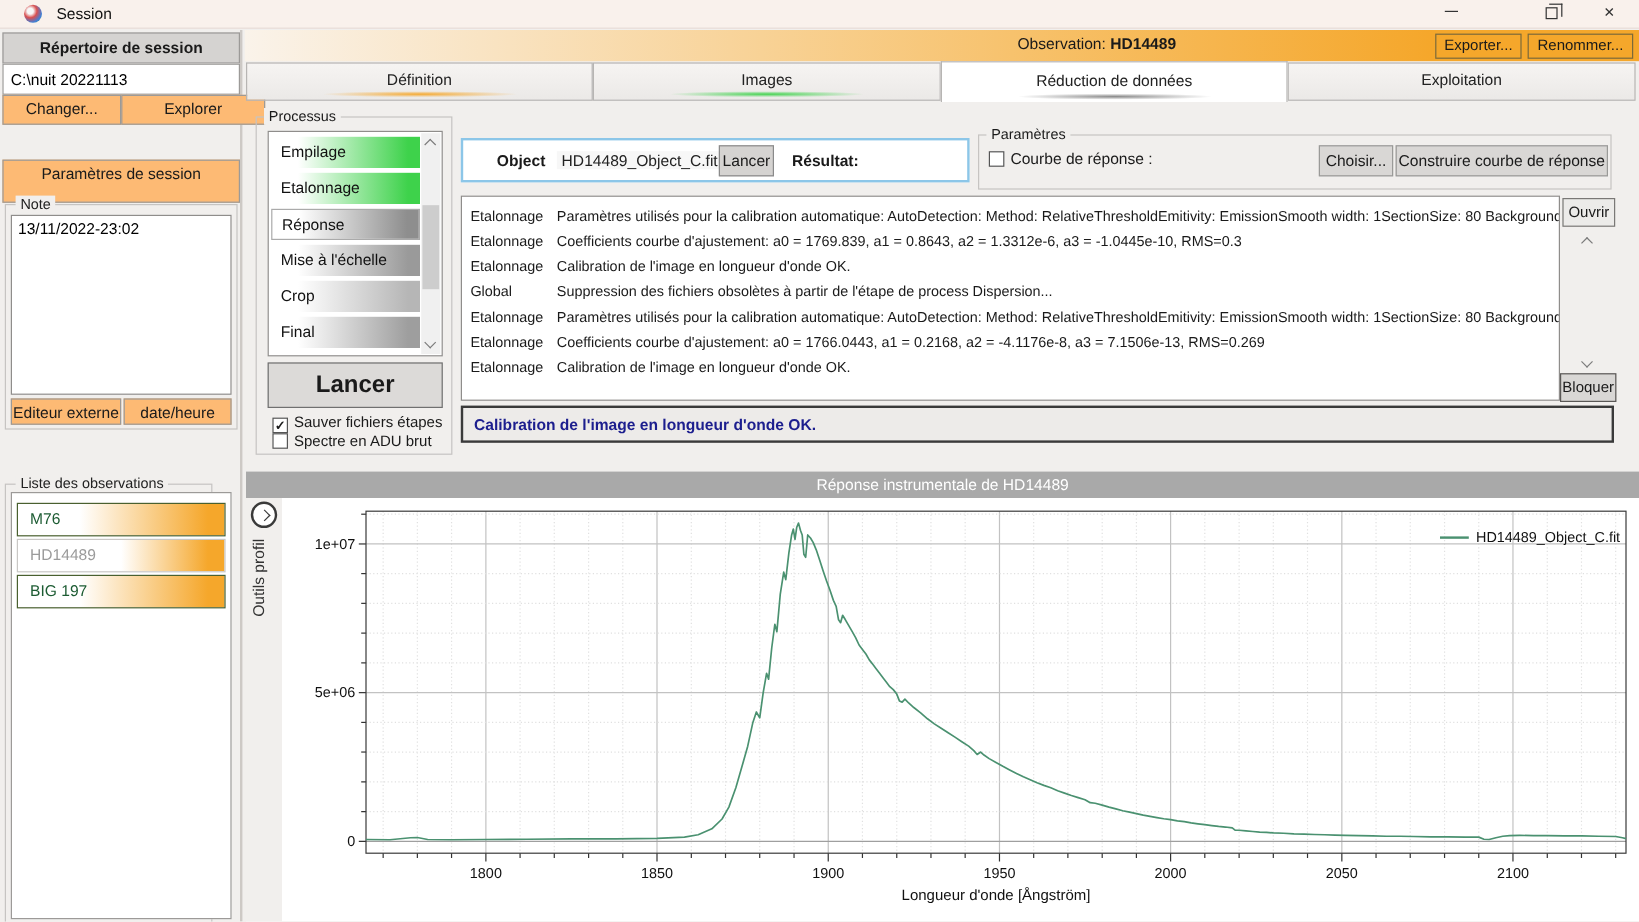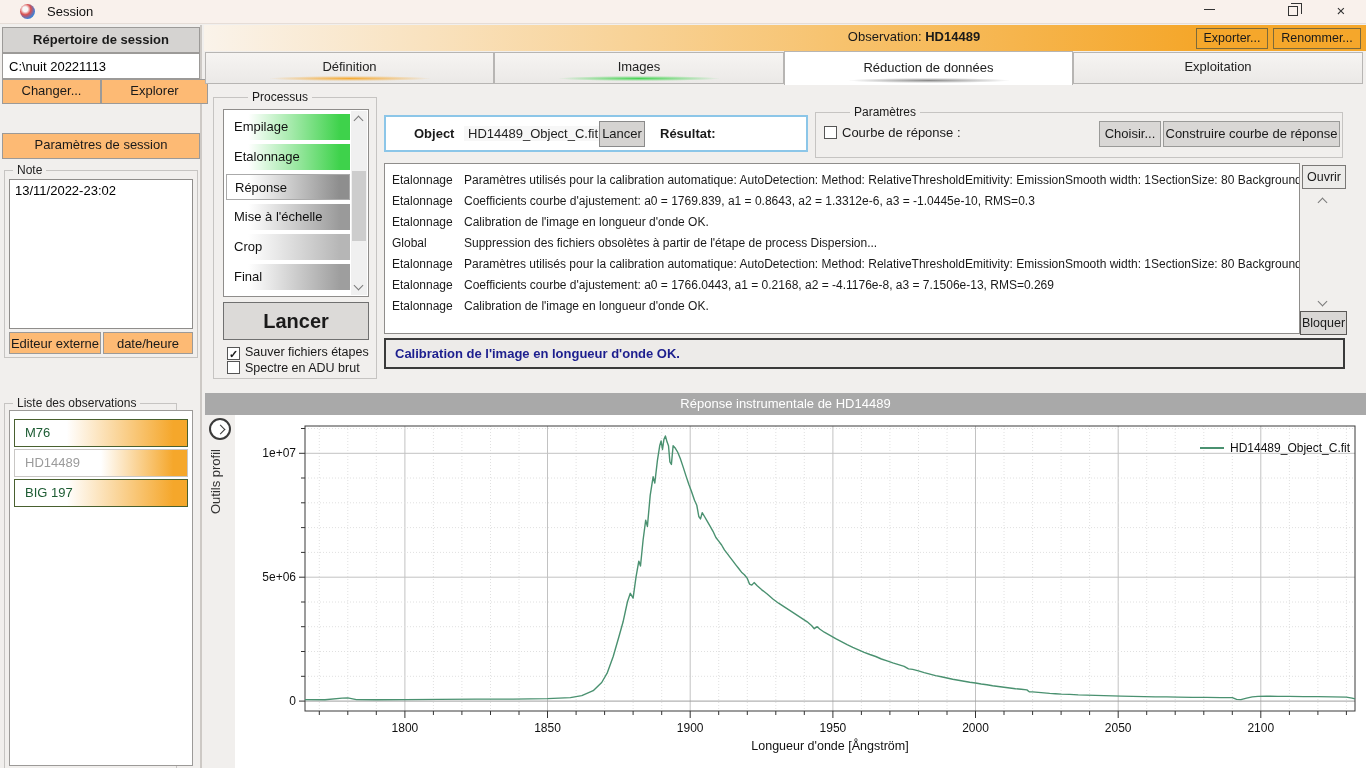--- a/index.html
+++ b/index.html
@@ -19,23 +19,23 @@
   #btn-max .sq { display:inline-block; width:10px; height:10px; border:1px solid #333; margin-top:4px; position:relative; background:#f9f1ec;}
   #btn-max .sq:before { content:""; position:absolute; left:2px; top:-4px; width:10px; height:10px; border:1px solid #333; border-left:none; border-bottom:none; }
   #btn-close { font-size:15px; }
 
   
   #sidebar { left:0; top:25px; width:202px; height:743px; background:#f1efed; border-right:2px solid #cdc9c5; }
   .sb-btn { background:#fdba74; border:1px solid #9c9a98; text-align:center; line-height:22px; font-size:13px; }
   #sb-header { left:2px; top:2px; width:198px; height:26px; background:#d5d3d1; border:1px solid #9c9a98; font-weight:bold; text-align:center; line-height:24px; }
   #sb-path { left:2px; top:28px; width:198px; height:26px; border:1px solid #9c9a98; background:#fff; font-size:13px; padding:0 6px; font-family:"Liberation Sans",sans-serif; }
   #btn-changer { left:2px;  top:54px; width:99px;  height:25px; }
-  #btn-explorer{ left:101px; top:54px; width:107px; height:25px; }
+  #btn-explorer{ left:101px; top:54px; width:120px; height:25px; }
   #btn-archiver{ left:2px;  top:79px; width:198px; height:25px; }
-  #btn-params  { left:2px;  top:108px; width:198px; height:26px; }
+  #btn-params  { left:2px;  top:108px; width:198px; height:36px; }
   .groupbox { border:1px solid #c6c4c2; }
   .grouplabel { position:absolute; top:-8px; left:8px; background:#f1efed; padding:0 4px; font-size:12px; color:#222; }
   #note-group { left:4px; top:145px; width:194px; height:188px; }
   #note-text { left:4px; top:8px; width:184px; height:150px; border:1px solid #8f8d8b; background:#fff; font-family:"Liberation Sans",sans-serif; font-size:13px; padding:3px 5px; resize:none; }
   #btn-editeur { left:4px; top:161px; width:92px; height:22px; }
   #btn-dateheure { left:98px; top:161px; width:90px; height:22px; }
   #obs-group { left:4px; top:343px; width:173px; height:395px;margin-top:35px; }
   #obs-list { left:4px; top:6px; width:184px; height:356px; background:#fff; border:1px solid #9c9a98; }
   .obs-item { position:absolute; left:4px; width:174px; height:28px; line-height:26px; padding-left:10px; font-size:13px; border:1px solid #49602f; color:#1d5c33; }
   .obs-item.sel { border:1px solid #c9c7c5; color:#9b9b9b; }
@@ -57,21 +57,21 @@
   .accent-orange { background:radial-gradient(ellipse at center, rgba(245,167,43,.95), rgba(245,167,43,0) 72%); }
   .accent-green  { background:radial-gradient(ellipse at center, rgba(62,210,75,.95), rgba(62,210,75,0) 72%); }
   .accent-gray   { background:radial-gradient(ellipse at center, rgba(110,110,110,.8), rgba(110,110,110,0) 72%); }
   #tab-definition { left:205px; width:289px; }
   #tab-images     { left:494px; width:290px; }
   #tab-reduction  { left:784px; width:289px; top:51px; height:34px; background:#fff; border-bottom:none; z-index:2; padding-top:8px;text-align:center; }
   #tab-exploitation { left:1073px; width:290px; }
 
   
   #process-group { left:213px; top:97px; width:164px; height:282px; }
-  .grouplabel2 { position:absolute; top:-8px; left:6px; background:#f1efed; padding:0 4px; font-size:12px;margin-left:28px; }
+  .grouplabel2 { position:absolute; top:-8px; left:6px; background:#f1efed; padding:0 4px; font-size:12px; }
   #process-list { left:9px; top:11px; width:146px; height:188px; background:#fff; border:1px solid #8f8d8b; }
   .proc-item { position:absolute; left:2px; width:124px; height:26px; line-height:25px; padding-left:8px; font-size:13px; color:#111; }
   .proc-item.sel { border:1px solid #aaa; }
   #proc-scroll { position:absolute; right:1px; top:1px; width:16px; height:184px; background:#f0f0f0; }
   #proc-thumb { position:absolute; left:1px; top:60px; width:14px; height:70px; background:#cdcdcd; }
   .chev { position:absolute; left:4px; width:7px; height:7px; border:solid #7a7a7a; border-width:0 1.5px 1.5px 0; }
   .chev.up { top:6px; transform:rotate(-135deg); }
   .chev.down { bottom:6px; transform:rotate(45deg); }
   #btn-lancer-big { left:9px; top:204px; width:146px; height:38px; background:#dcdad8; border:1px solid #707070; font-weight:bold; font-size:20px; text-align:center; line-height:36px; }
   .cbrow { position:absolute; left:13px; height:16px; font-size:12.5px; line-height:15px; }

